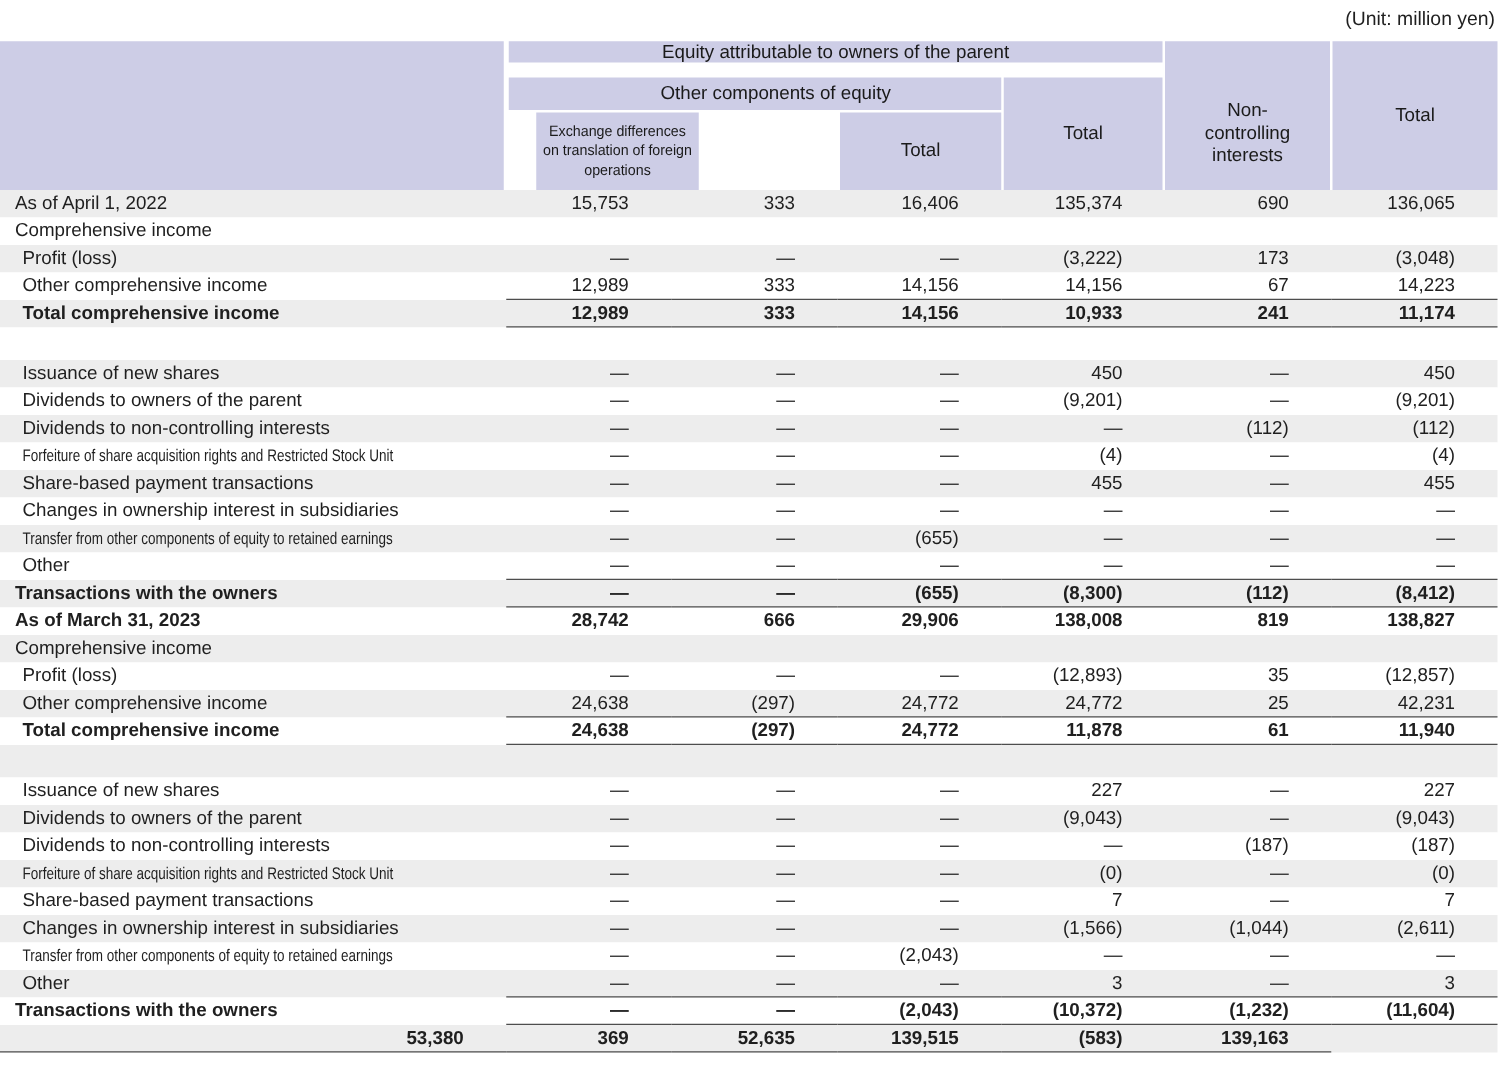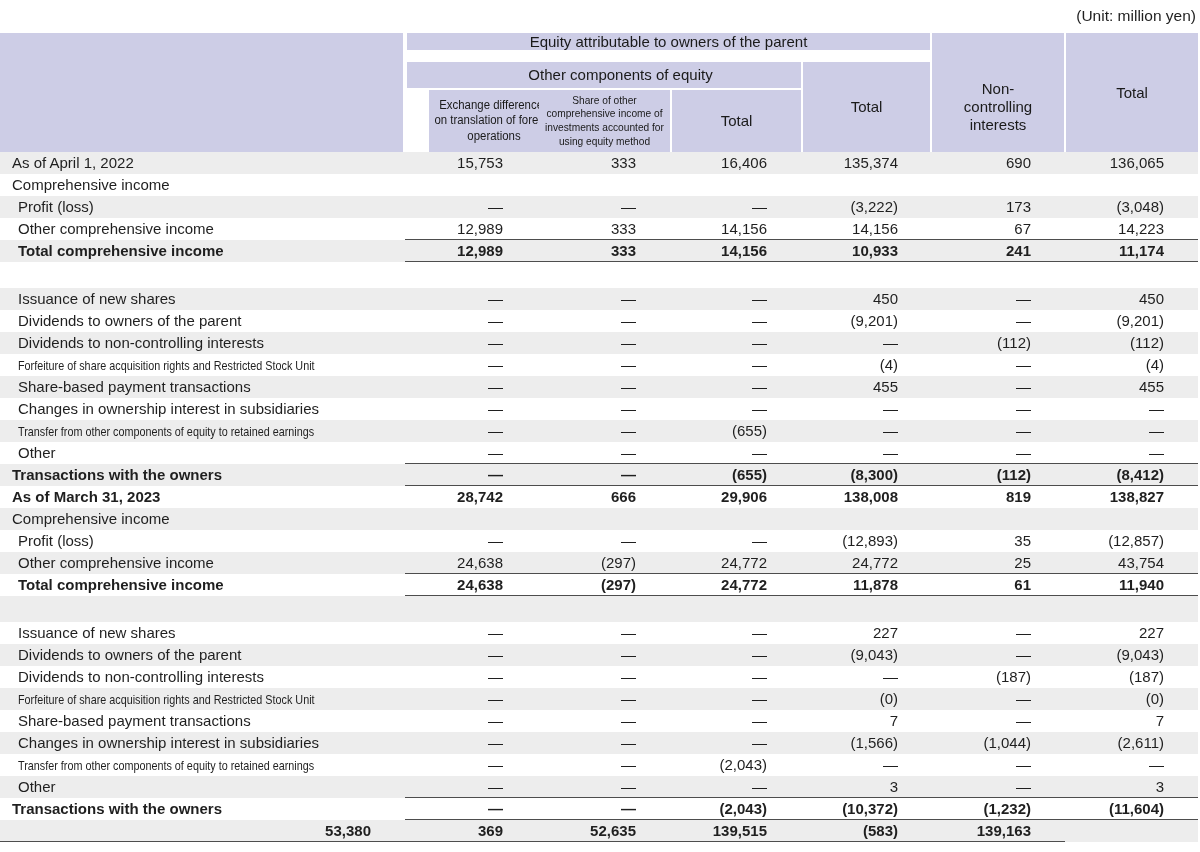--- a/index.html
+++ b/index.html
@@ -80,23 +80,20 @@
       <div class="hcell h-label"></div>
       <div class="hcell h-equity">
           <span class="htxt">Equity attributable to owners of the parent</span>
         </div>
       <div class="hcell h-othercomp">
           <span class="htxt">Other components of equity</span>
         </div>
       <div class="hcell h-c1">
           <span class="htxt">Exchange differences on translation of foreign operations</span>
         </div>
-      <div class="hcell h-c2">
-          <span class="htxt">Share of other comprehensive income of investments accounted for using equity method</span>
-        </div>
       <div class="hcell h-c3">
           <span class="htxt">Total</span>
         </div>
       <div class="hcell h-c4">
           <span class="htxt">Total</span>
         </div>
       <div class="hcell h-c5">
           <span class="htxt">Non-controlling interests</span>
         </div>
       <div class="hcell h-c6">
@@ -266,21 +263,21 @@
     <div class="cell num">35</div>
     <div class="cell num">(12,857)</div>
   </div>
         <div class="row bg-gray rule indent1">
     <div class="cell label"><span class="lbl">Other comprehensive income</span></div>
     <div class="cell num">24,638</div>
     <div class="cell num">(297)</div>
     <div class="cell num">24,772</div>
     <div class="cell num">24,772</div>
     <div class="cell num">25</div>
-    <div class="cell num">43,754</div>
+    <div class="cell num">42,231</div>
   </div>
         <div class="row bg-white bold rule indent1">
     <div class="cell label"><span class="lbl">Total comprehensive income</span></div>
     <div class="cell num">24,638</div>
     <div class="cell num">(297)</div>
     <div class="cell num">24,772</div>
     <div class="cell num">11,878</div>
     <div class="cell num">61</div>
     <div class="cell num">11,940</div>
   </div>

